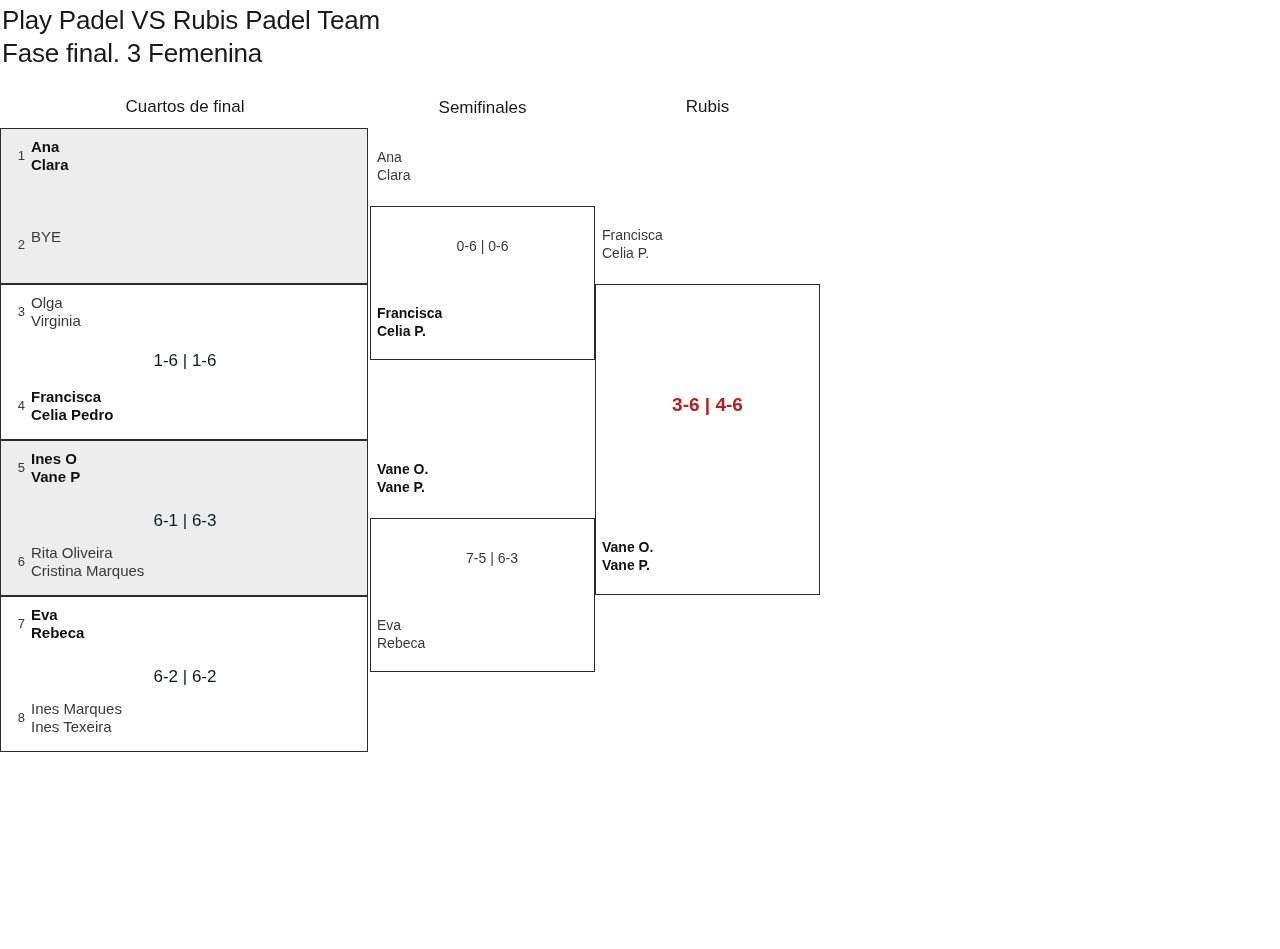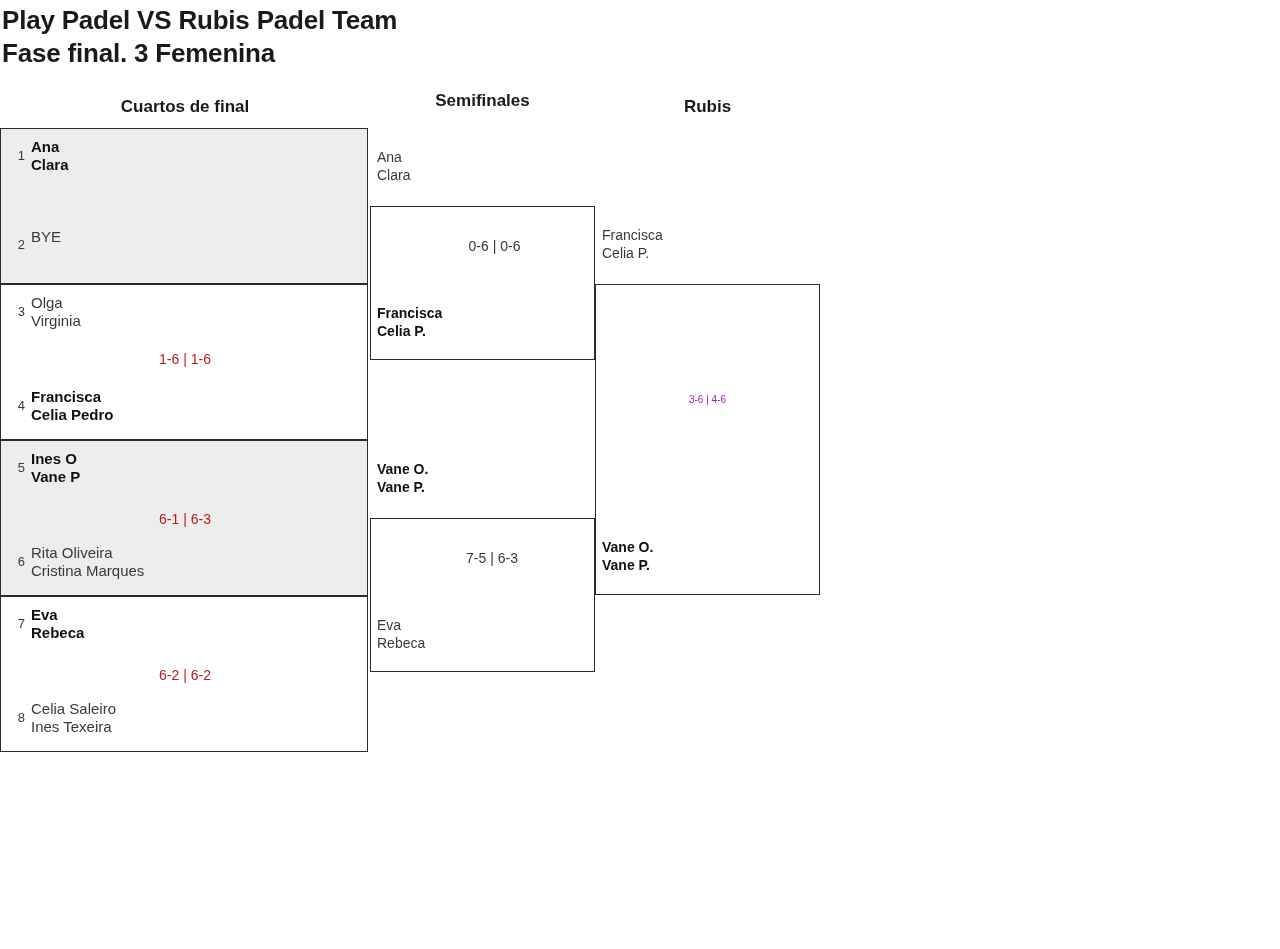--- a/index.html
+++ b/index.html
@@ -21,21 +21,21 @@
     position: absolute;
     left: 0; top: 0;
     width: 1280px; height: 88px;
   }
   .title-block {
     position: absolute;
     left: 2px; top: 4px;
   }
   .title-line {
     font-size: 26px;
-    font-weight: 700;
+    font-weight: 400;
     line-height: 33px;
     color: #1a1a1a;
     white-space: nowrap;
     letter-spacing: -0.2px;
   }
 
   
   .logo {
     position: absolute;
     right: 6px;
@@ -61,27 +61,27 @@
     font-weight: 700;
     color: #76bc21;
     letter-spacing: -1.5px;
     line-height: 62px;
   }
 
   
   .round-header {
     position: absolute;
     font-size: 17px;
-    font-weight: 700;
+    font-weight: 400;
     color: #1a1a1a;
     text-align: center;
     line-height: 20px;
   }
   #round-head-0 { left: 0px;   top: 97px; width: 370px; }
-  #round-head-1 { left: 370px; top: 91px; width: 225px; }
+  #round-head-1 { left: 370px; top: 98px; width: 225px; }
   #round-head-2 { left: 595px; top: 97px; width: 225px; }
 
   
   .bracket { position: absolute; left: 0; top: 0; width: 1280px; height: 949px; }
 
   
   .r1-match {
     position: absolute;
     left: 0px;
     width: 368px;
@@ -118,22 +118,22 @@
     color: #3a3a3a;
     padding-top: 1px;
   }
   .names.win { font-weight: 700; color: #111111; }
   .names .n { display: block; white-space: nowrap; }
 
   .r1-score {
     position: absolute;
     left: 0; width: 368px;
     text-align: center;
-    font-size: 14px;
-    color: #b91c1c;
+    font-size: 17px;
+    color: #0f172a;
   }
 
   
   .r2-names {
     position: absolute;
     font-size: 14px;
     line-height: 18px;
     color: #3a3a3a;
   }
   .r2-names.win { font-weight: 700; color: #111111; }
@@ -164,22 +164,23 @@
 
   .r3-box {
     position: absolute;
     border: 1px solid #2b2b2b;
     box-sizing: border-box;
     background: transparent;
   }
   .r3-score {
     position: absolute;
     text-align: center;
-    font-size: 10px;
-    color: #a21caf;
+    font-size: 19px;
+    color: #b91c1c;
+    font-weight: bold;
   }
 </style>
 </head>
 <body>
 
 <div class="header">
   <div class="title-block">
     <div class="title-line">Play Padel VS Rubis Padel Team</div>
     <div class="title-line">Fase final. 3 Femenina</div>
   </div>
@@ -250,32 +251,32 @@
       <div class="seed two-line">7</div>
       <div class="names win">
         <span class="n">Eva</span>
         <span class="n">Rebeca</span>
       </div>
     </div>
     <div class="r1-score" style="top:70px;">6-2 | 6-2</div>
     <div class="r1-player bot">
       <div class="seed two-line">8</div>
       <div class="names">
-        <span class="n">Celia Saleiro</span>
+        <span class="n">Ines Marques</span>
         <span class="n">Ines Texeira</span>
       </div>
     </div>
   </div>
 
   <div class="r2-names" style="left:377px; top:148px;">
     <span class="n">Ana</span>
     <span class="n">Clara</span>
   </div>
   <div class="r2-box" style="left:370px; top:206px; width:225px; height:154px;"></div>
-  <div class="r2-score" style="left:370px; top:238px; width:225px;padding-left:12px;">0-6 | 0-6</div>
+  <div class="r2-score" style="left:370px; top:238px; width:225px;">0-6 | 0-6</div>
   <div class="r2-names win" style="left:377px; top:304px;">
     <span class="n">Francisca</span>
     <span class="n">Celia P.</span>
   </div>
 
   <div class="r2-names win" style="left:377px; top:460px;">
     <span class="n">Vane O.</span>
     <span class="n">Vane P.</span>
   </div>
   <div class="r2-box" style="left:370px; top:518px; width:225px; height:154px;"></div>

